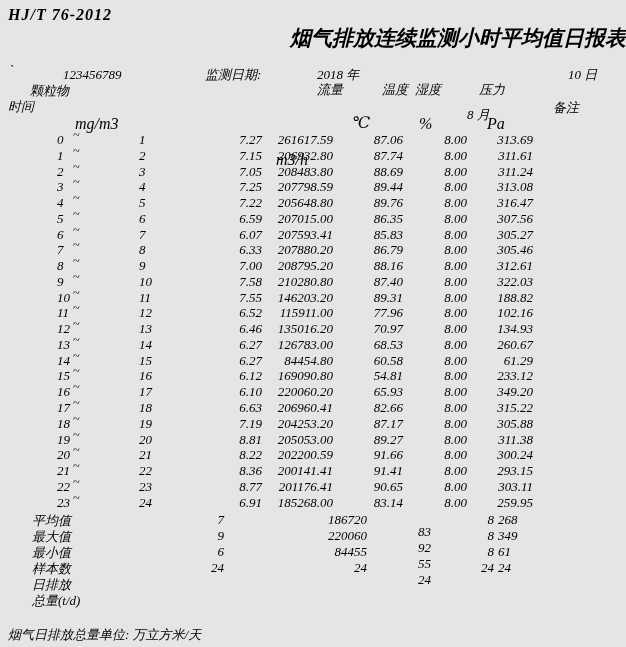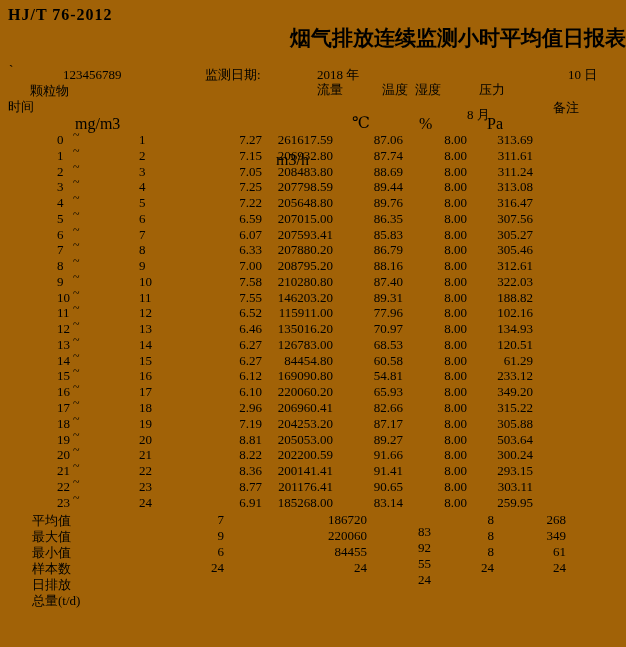--- a/index.html
+++ b/index.html
@@ -1,19 +1,19 @@
 <!DOCTYPE html>
 <html><head>
 <meta charset="utf-8">
 <style>
   html,body { margin:0; padding:0; background:#ffffff; }
   .page {
-    position:relative; width:626px; height:647px; background:#a16207;
+    position:relative; width:626px; height:647px; background:#e5e5e5;
     color:#000; font-family:"Liberation Serif","DejaVu Serif",serif;
-    font-size:13px; overflow:hidden;
+    font-size:13px; overflow:hidden;font-style:italic;
   }
   .abs { position:absolute; white-space:nowrap; }
   .std  { left:8px; top:6px; font-size:16px; font-weight:bold; letter-spacing:1px; }
   .title{ left:0; top:24px; width:626px; text-align:right; font-size:21px; font-weight:bold; }
   .plant{ left:8px; top:52px; }
   .stray{ left:9px; top:62px; }
   .code { left:63px; top:67px; }
   .dlab { left:205px; top:66px; }
   .dyear{ left:317px; top:66px; }
   .dmon { left:467px; top:66px;margin-top:40px; }
@@ -46,21 +46,21 @@
   .pres   { left:465px; width:68px; }
 
   .sums { position:absolute; left:0; top:512px; width:626px;padding-left:24px; }
   .srow { position:relative; height:16px; }
   .srow span { position:absolute; top:0; white-space:nowrap; }
   .slab { left:8px; }
   .sv0 { left:130px; width:70px; text-align:right; }
   .sv1 { left:265px; width:78px; text-align:right; }
   .sv2 { left:349px; width:58px; text-align:right;margin-top:12px; }
   .sv3 { left:412px; width:58px; text-align:right; }
-  .sv4 { left:474px; width:68px; text-align:right; }
+  .sv4 { left:474px; width:68px; }
 
   .foot { left:8px; top:626px; }
 </style>
 </head>
 <body>
 
 <div class="page">
   <span class="abs std">HJ/T 76-2012</span>
   <div class="abs title">烟气排放连续监测小时平均值日报表</div>
 
@@ -218,21 +218,21 @@
         <span class="num pres">134.93</span>
       </div>
       <div class="trow">
         <span class="hstart">13</span>
         <span class="tilde">~</span>
         <span class="hend">14</span>
         <span class="num dust">6.27</span>
         <span class="num flow">126783.00</span>
         <span class="num temp">68.53</span>
         <span class="num hum">8.00</span>
-        <span class="num pres">120.51</span>
+        <span class="num pres">260.67</span>
       </div>
       <div class="trow">
         <span class="hstart">14</span>
         <span class="tilde">~</span>
         <span class="hend">15</span>
         <span class="num dust">6.27</span>
         <span class="num flow">84454.80</span>
         <span class="num temp">60.58</span>
         <span class="num hum">8.00</span>
         <span class="num pres">61.29</span>
@@ -254,21 +254,21 @@
         <span class="num dust">6.10</span>
         <span class="num flow">220060.20</span>
         <span class="num temp">65.93</span>
         <span class="num hum">8.00</span>
         <span class="num pres">349.20</span>
       </div>
       <div class="trow">
         <span class="hstart">17</span>
         <span class="tilde">~</span>
         <span class="hend">18</span>
-        <span class="num dust">2.96</span>
+        <span class="num dust">6.63</span>
         <span class="num flow">206960.41</span>
         <span class="num temp">82.66</span>
         <span class="num hum">8.00</span>
         <span class="num pres">315.22</span>
       </div>
       <div class="trow">
         <span class="hstart">18</span>
         <span class="tilde">~</span>
         <span class="hend">19</span>
         <span class="num dust">7.19</span>
@@ -278,21 +278,21 @@
         <span class="num pres">305.88</span>
       </div>
       <div class="trow">
         <span class="hstart">19</span>
         <span class="tilde">~</span>
         <span class="hend">20</span>
         <span class="num dust">8.81</span>
         <span class="num flow">205053.00</span>
         <span class="num temp">89.27</span>
         <span class="num hum">8.00</span>
-        <span class="num pres">503.64</span>
+        <span class="num pres">311.38</span>
       </div>
       <div class="trow">
         <span class="hstart">20</span>
         <span class="tilde">~</span>
         <span class="hend">21</span>
         <span class="num dust">8.22</span>
         <span class="num flow">202200.59</span>
         <span class="num temp">91.66</span>
         <span class="num hum">8.00</span>
         <span class="num pres">300.24</span>
@@ -362,13 +362,14 @@
         <span class="sv4">24</span>
       </div>
       <div class="srow">
         <span class="slab">日排放</span>
       </div>
       <div class="srow">
         <span class="slab">总量(t/d)</span>
       </div>
     </div>
 
+  <span class="abs foot">烟气日排放总量单位: 万立方米/天</span>
 </div>
 
 </body></html>

